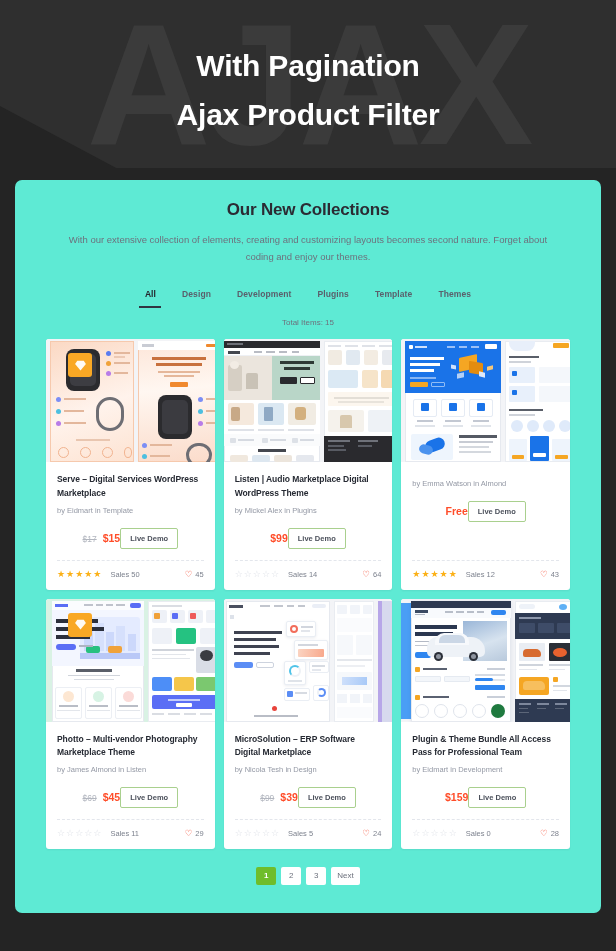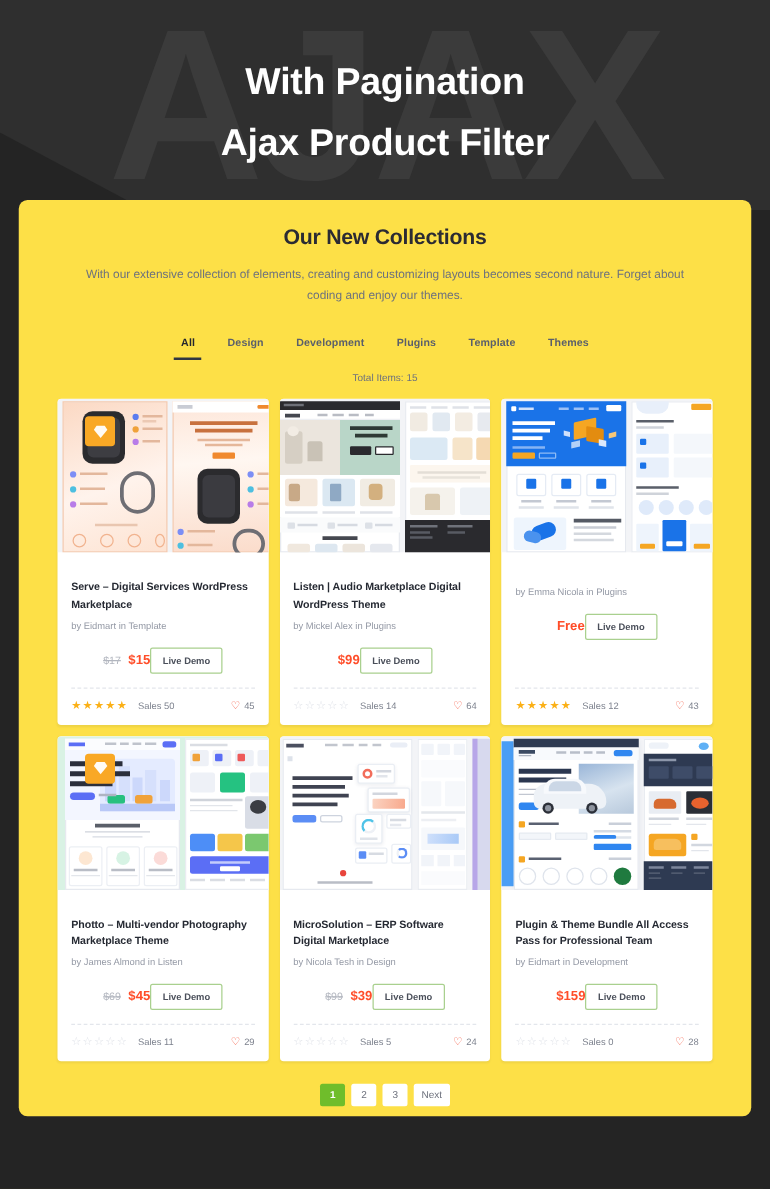--- a/index.html
+++ b/index.html
@@ -46,24 +46,24 @@
     font-size: 30px;
     font-weight: 700;
     line-height: 1.62;
     letter-spacing: -0.2px;
   }
   .hero-title .ln { display: block; }
 
   
   .panel {
     position: absolute;
-    left: 15px; top: 160px;
+    left: 15px; top: 180px;
     width: 586px;
     height: 733px;
-    background: #fde047;
+    background: #5eead4;
     border-radius: 7px;
     overflow: hidden;
   }
 
   .panel-head { padding: 20px 52px 0; text-align: center; }
   .panel-title {
     font-size: 17px; font-weight: 700;
     color: #2b2b33; letter-spacing: -0.2px;
   }
   .panel-sub {
@@ -129,21 +129,21 @@
   .badge {
     position: absolute;
     width: 24px; height: 24px;
     border-radius: 3px;
     background: #f9a825;
     display: flex; align-items: center; justify-content: center;
     z-index: 4;
   }
   .badge svg { width: 13px; height: 13px; }
 
-  .card-body { padding: 21px 11px 0; flex: 1; }
+  .card-body { padding: 11px 11px 0; flex: 1; }
   .card-title {
     font-size: 8.5px;
     font-weight: 700;
     color: #262a33;
     line-height: 1.58;
     letter-spacing: -0.05px;
   }
   .card-author {
     margin-top: 6px;
     font-size: 7.5px;
@@ -499,21 +499,21 @@
               <div style="position: absolute; left: 158px; top: 81px; width: 12px; height: 12px; border-radius: 50%; background: rgb(223, 234, 250);"></div>
               <div style="position: absolute; left: 108px; top: 100px; width: 18px; height: 22px; background: rgb(238, 244, 252); border-radius: 1px;"></div>
               <div style="position: absolute; left: 129px; top: 97px; width: 19px; height: 25px; background: rgb(26, 115, 232); border-radius: 1px;"></div>
               <div style="position: absolute; left: 151px; top: 100px; width: 19px; height: 22px; background: rgb(238, 244, 252); border-radius: 1px;"></div>
               <div style="position: absolute; left: 111px; top: 116px; width: 12px; height: 4px; background: rgb(245, 166, 35); border-radius: 1px;"></div>
               <div style="position: absolute; left: 132px; top: 114px; width: 13px; height: 4px; background: rgb(255, 255, 255); border-radius: 1px;"></div>
               <div style="position: absolute; left: 154px; top: 116px; width: 13px; height: 4px; background: rgb(245, 166, 35); border-radius: 1px;"></div>
             </div>
           </div>
           <div class="card-body">
-            <div class="card-author">by Emma Nicola in Plugins</div>
+            <div class="card-author">by Emma Watson in Almond</div>
             <div class="price-row">
               <div class="prices">
                 <span class="price-free">Free</span>
               </div>
               <button class="demo-btn">Live Demo</button>
             </div>
           </div>
           <div class="card-foot">
             <div class="stars">
               <span class="star on">★</span>

